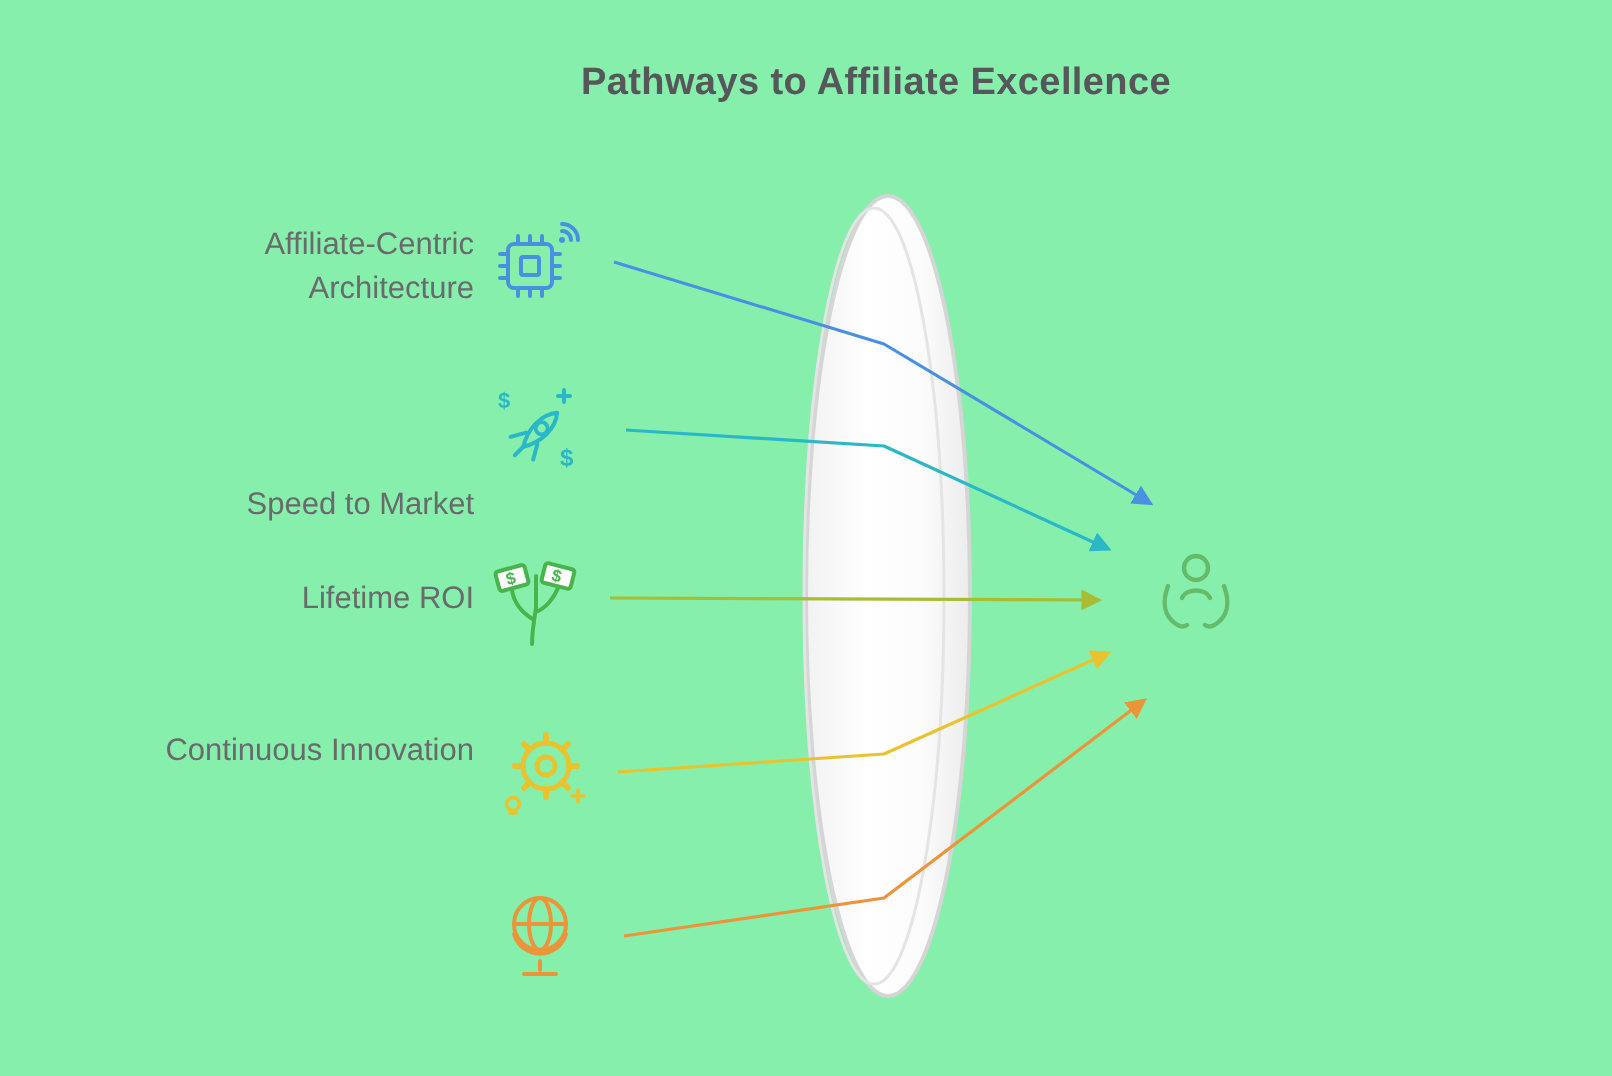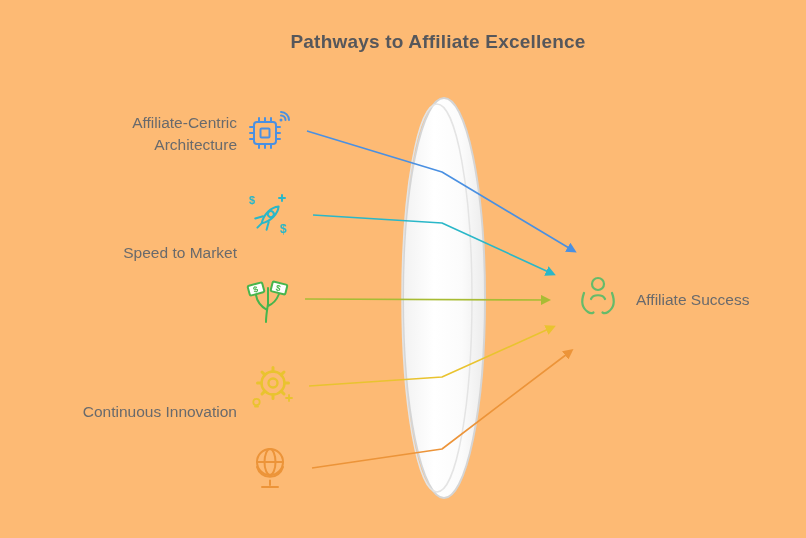--- a/index.html
+++ b/index.html
@@ -1,26 +1,26 @@
 <!DOCTYPE html>
 <html><head>
 <meta charset="utf-8">
 <style>
   html,body{margin:0;padding:0;background:#ffffff;}
   body{font-family:"Liberation Sans",sans-serif;}
-  .stage{position:relative;width:806px;height:538px;background:#fdba74;overflow:hidden;}
+  .stage{position:relative;width:806px;height:538px;background:#86efac;overflow:hidden;}
   .layer{position:absolute;left:0;top:0;}
   .title{position:absolute;top:31px;left:70px;right:0;text-align:center;
          font-size:19px;font-weight:bold;color:#56575b;letter-spacing:.2px;}
   .lbl{position:absolute;width:175px;text-align:right;font-size:15.5px;
        line-height:22px;color:#696a6c;}
   .lbl-1{top:112px;left:62px;text-align:right;}
   .lbl-2{top:204px;left:62px;margin-top:38px;}
   .lbl-3{top:289px;left:62px;}
-  .lbl-4{top:365px;left:62px;margin-top:36px;}
+  .lbl-4{top:365px;left:62px;}
   .lbl-5{top:457px;left:62px;}
   .icon{position:absolute;}
   .icon-1{left:247px;top:110px;}
   .icon-2{left:248px;top:191px;}
   .icon-3{left:246px;top:276px;}
   .icon-4{left:249px;top:365px;}
   .icon-5{left:249px;top:444px;}
   .icon-result{left:576px;top:275px;}
   .result-lbl{position:absolute;left:636px;top:291px;font-size:15.5px;color:#696a6c;white-space:nowrap;}
 </style>
@@ -65,20 +65,21 @@
       <polyline points="305,299 548,300" marker-end="url(#ar2)" stroke="#a8bc34"></polyline>
       <polyline points="309,386 442,377 553,327" marker-end="url(#ar3)" stroke="#e9c32f"></polyline>
       <polyline points="312,468 442,449 571,351" marker-end="url(#ar4)" stroke="#ec9439"></polyline>
     </g>
   </svg>
 
   <div class="title">Pathways to Affiliate Excellence</div>
 
   <div class="lbl lbl-1">Affiliate-Centric Architecture</div>
   <div class="lbl lbl-2">Speed to Market</div>
+  <div class="lbl lbl-3">Lifetime ROI</div>
   <div class="lbl lbl-4">Continuous Innovation</div>
 
   <div class="icon icon-1">
     <svg width="46" height="44" viewBox="0 0 46 44">
       <g fill="none" stroke-width="2" stroke-linecap="round" stroke-linejoin="round" stroke="#4a90e2">
         <rect x="7" y="12" width="22" height="22" rx="3"></rect>
         <rect x="13.5" y="18.5" width="9" height="9" rx="1"></rect>
         <path d="M7,17 H3 M7,23 H3 M7,29 H3 M29,17 H33 M29,23 H33 M29,29 H33 M12,12 V8 M18,12 V8 M24,12 V8 M12,34 V38 M18,34 V38 M24,34 V38"></path>
         <path d="M34,5.5 A4.5,4.5 0 0 1 38.5,10 M34,2 A8,8 0 0 1 42,10"></path>
         <circle cx="34" cy="10" r="1.5" stroke="none" fill="#4a90e2"></circle>
@@ -147,15 +148,14 @@
     <svg width="44" height="48" viewBox="0 0 44 48">
       <g fill="none" stroke-width="2.2" stroke-linecap="round" stroke-linejoin="round" stroke="#65bb6a">
         <circle cx="22" cy="9" r="6"></circle>
         <path d="M15,24 C17,19 27,19 29,24"></path>
         <path d="M8,18 C5,26 6,33 12,37 C14,38.5 16,38.5 17.5,37.5"></path>
         <path d="M36,18 C39,26 38,33 32,37 C30,38.5 28,38.5 26.5,37.5"></path>
       </g>
     </svg>
   </div>
 
-  <div class="result-lbl">Affiliate Success</div>
 
 </div>
 
 </body></html>

